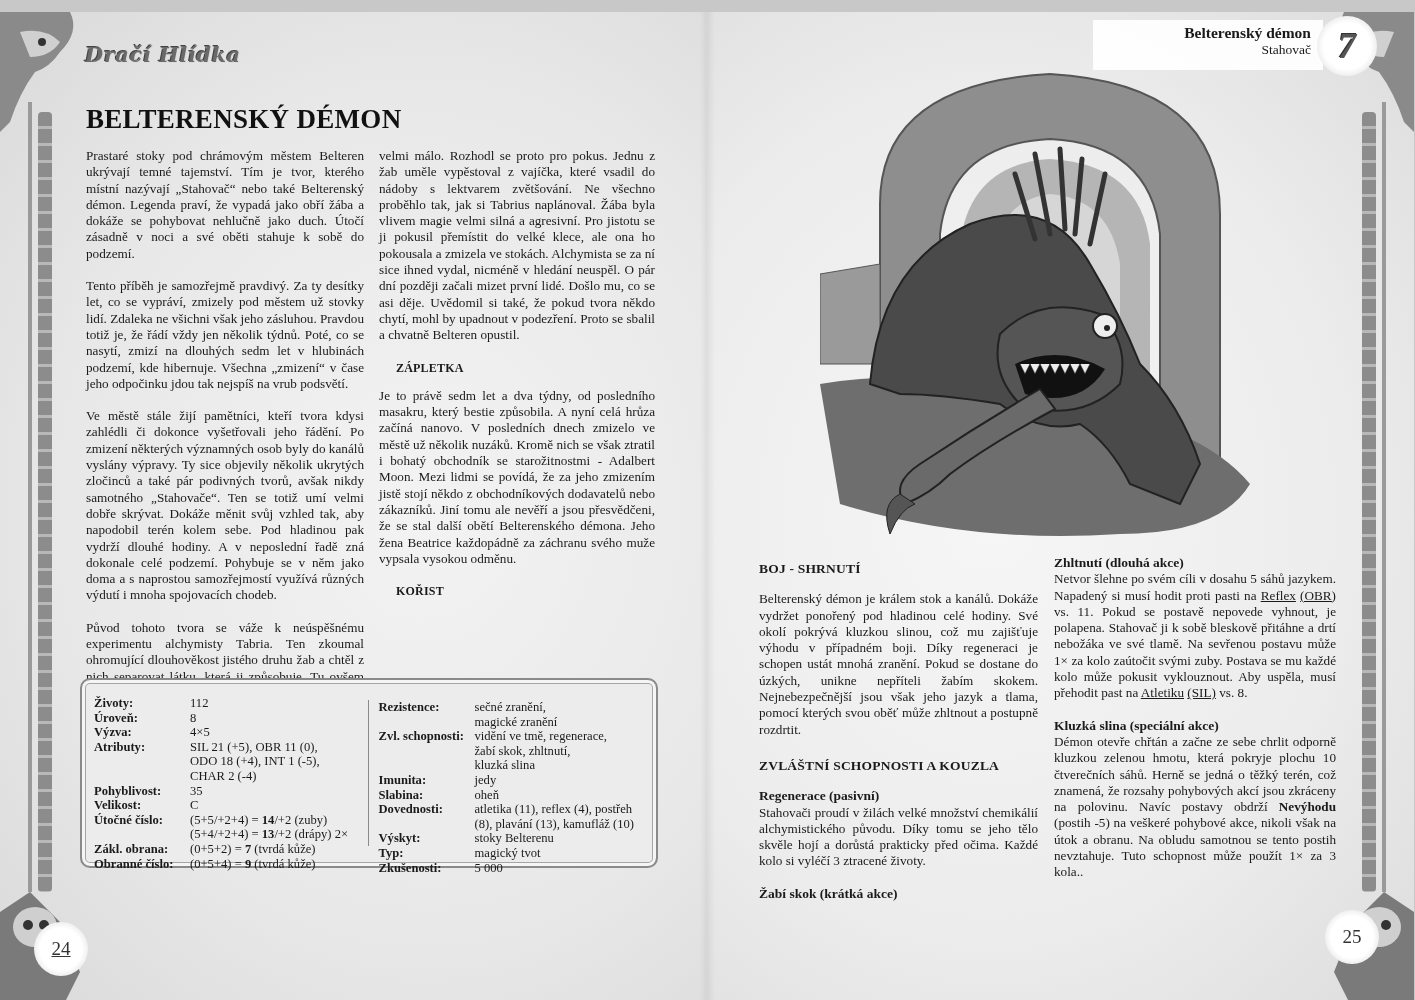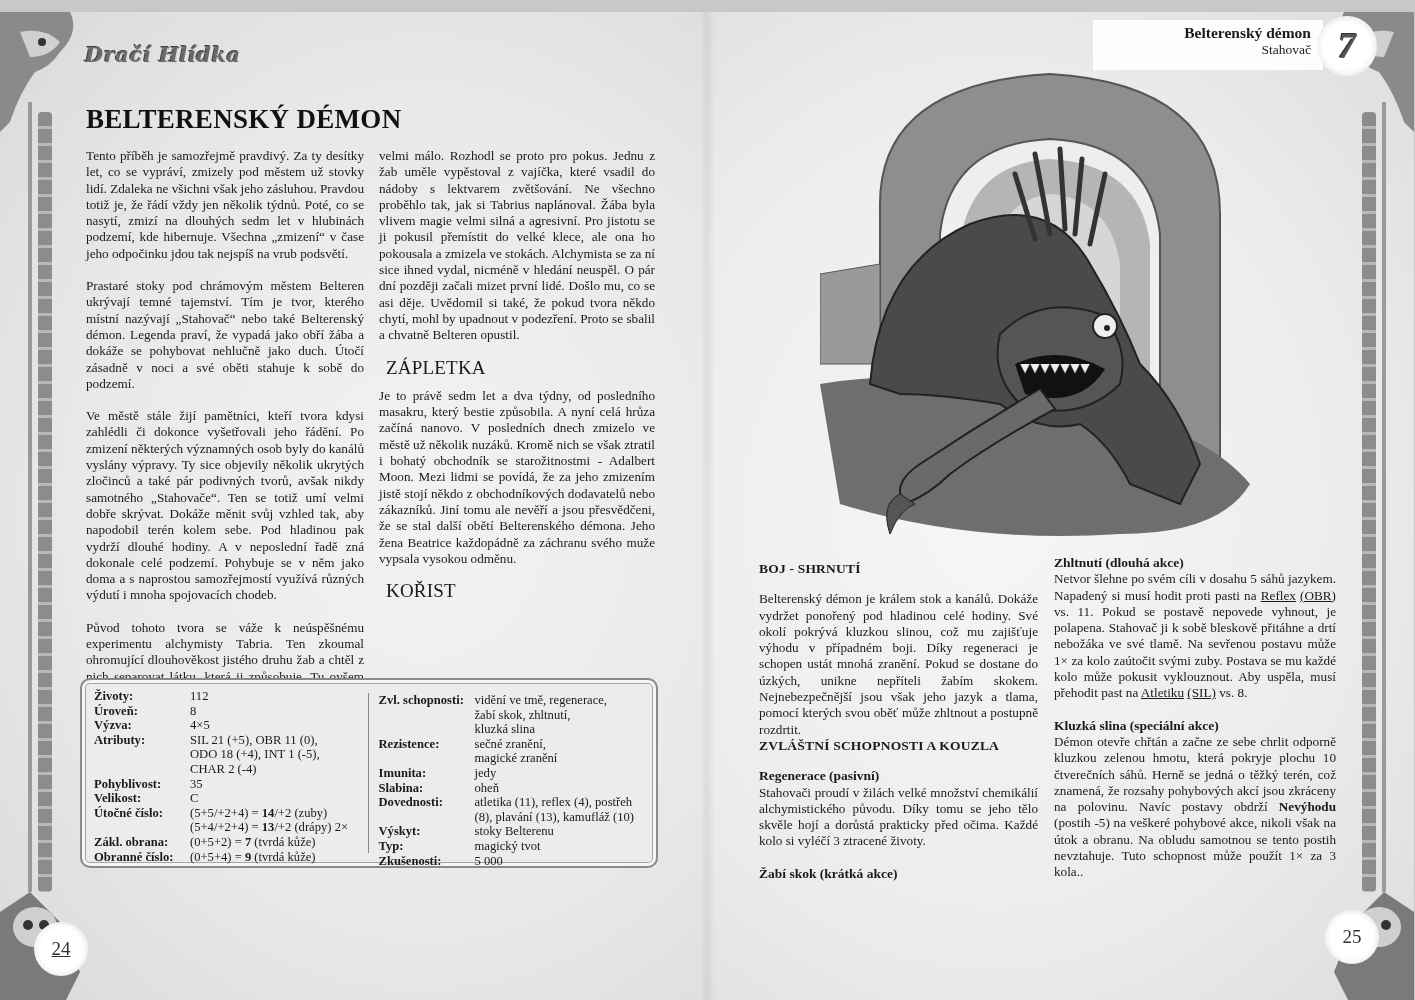--- a/index.html
+++ b/index.html
@@ -37,27 +37,27 @@
   .page-num { position: absolute; width: 54px; height: 54px; border-radius: 50%;
     background: radial-gradient(circle, #ffffff 55%, #e6e6e6 80%, #bcbcbc 100%);
     display: flex; align-items: center; justify-content: center; font-size: 19px; color: #333; }
   .page-num.left { left: 34px; bottom: 36px; text-decoration: underline; }
   .page-num.right { right: 34px; bottom: 36px; }
 
   h1.title { position: absolute; left: 86px; top: 92px; font-size: 27px; font-weight: bold; letter-spacing: 0.3px; color: #111; }
 
   .col { position: absolute; font-size: 13.2px; line-height: 16.3px; text-align: justify; hyphens: auto; }
   .col p { margin-bottom: 16px; }
-  .col h3 { font-size: 19px; font-weight: normal; margin: 4px 0 12px 7px; letter-spacing: 0.2px; }
+  .col h3 { font-size: 12px; font-weight: bold; margin: 4px 0 12px 17px; letter-spacing: 0.2px; }
   .col1 { left: 86px; top: 136px; width: 278px; }
   .col2 { left: 379px; top: 136px; width: 276px; }
 
   .statbox { position: absolute; left: 80px; top: 666px; width: 578px; height: 190px;
     border: 2px solid #8a8a8a; border-radius: 10px; background: #ececec;
-    box-shadow: inset 0 0 0 3px #f5f5f5, inset 0 0 0 4px #a5a5a5; padding: 9px 12px;
+    box-shadow: inset 0 0 0 3px #f5f5f5, inset 0 0 0 4px #a5a5a5; padding: 16px 12px;
     display: flex; font-size: 12.6px; line-height: 14.6px; }
   .stat-col { flex: 1; }
   .stat-col.l { padding-right: 8px; }
   .stat-col.r { padding-left: 10px; border-left: 1px solid #8a8a8a; margin: 4px 0; }
   .stat-row { display: flex; }
   .stat-row .k { font-weight: bold; flex-shrink: 0; }
   .stat-col.l .k { width: 96px; }
   .stat-col.r .k { width: 96px; }
   .stat-row .v { flex: 1; }
   .it { }
@@ -70,21 +70,21 @@
   .rheader .sub { font-size: 13.5px; }
   .chapter-badge { position: absolute; right: 38px; top: 16px; width: 60px; height: 60px; border-radius: 50%;
     background: radial-gradient(circle, #ffffff 55%, #e6e6e6 80%, #bdbdbd 100%);
     display: flex; align-items: center; justify-content: center; font-size: 36px; font-weight: bold; font-style: italic; color: #555;
     text-shadow: 1px 1px 0 #fff, -1px -1px 0 #333; }
 
   .illustration { position: absolute; left: 820px; top: 64px; width: 470px; height: 490px; }
   .illustration svg { width: 100%; height: 100%; }
 
   .rcol { position: absolute; font-size: 13.2px; line-height: 16.3px; text-align: justify; }
-  .rcol p { margin-bottom: 0; }
+  .rcol p { margin-bottom: 20px; }
   .rcol h3 { font-size: 13.5px; font-weight: bold; margin-bottom: 14px; letter-spacing: 0.2px; }
   .rcol h4 { font-size: 13.5px; font-weight: bold; }
   .rcol h4 .it { font-weight: bold; }
   .rcol .ability { margin-bottom: 16px; }
   .rcol1 { left: 759px; top: 561px; width: 279px; }
   .rcol2 { left: 1054px; top: 555px; width: 282px; }
   .u { text-decoration: underline; }
 </style>
 </head>
 <body>
@@ -110,22 +110,22 @@
           <circle cx="28" cy="33" r="5" fill="#333"></circle>
           <circle cx="44" cy="33" r="5" fill="#333"></circle>
         </svg>
     </div>
     <div class="logo">Dračí Hlídka</div>
     <div class="page-num left">24</div>
 
     <h1 class="title">BELTERENSKÝ DÉMON</h1>
 
     <div class="col col1">
+      <p>Prastaré stoky pod chrámovým městem Belteren ukrývají temné tajemství. Tím je tvor, kterého místní nazývají „Stahovač“ nebo také Belterenský démon. Legenda praví, že vypadá jako obří žába a dokáže se pohybovat nehlučně jako duch. Útočí zásadně v noci a své oběti stahuje k sobě do podzemí.</p>
       <p>Tento příběh je samozřejmě pravdivý. Za ty desítky let, co se vypráví, zmizely pod městem už stovky lidí. Zdaleka ne všichni však jeho zásluhou. Pravdou totiž je, že řádí vždy jen několik týdnů. Poté, co se nasytí, zmizí na dlouhých sedm let v hlubinách podzemí, kde hibernuje. Všechna „zmizení“ v čase jeho odpočinku jdou tak nejspíš na vrub podsvětí.</p>
-      <p>Prastaré stoky pod chrámovým městem Belteren ukrývají temné tajemství. Tím je tvor, kterého místní nazývají „Stahovač“ nebo také Belterenský démon. Legenda praví, že vypadá jako obří žába a dokáže se pohybovat nehlučně jako duch. Útočí zásadně v noci a své oběti stahuje k sobě do podzemí.</p>
       <p>Ve městě stále žijí pamětníci, kteří tvora kdysi zahlédli či dokonce vyšetřovali jeho řádění. Po zmizení některých významných osob byly do kanálů vyslány výpravy. Ty sice objevily několik ukrytých zločinců a také pár podivných tvorů, avšak nikdy samotného „Stahovače“. Ten se totiž umí velmi dobře skrývat. Dokáže měnit svůj vzhled tak, aby napodobil terén kolem sebe. Pod hladinou pak vydrží dlouhé hodiny. A v neposlední řadě zná dokonale celé podzemí. Pohybuje se v něm jako doma a s naprostou samozřejmostí využívá různých výdutí i mnoha spojovacích chodeb.</p>
       <p>Původ tohoto tvora se váže k neúspěšnému experimentu alchymisty Tabria. Ten zkoumal ohromující dlouhověkost jistého druhu žab a chtěl z nich separovat látku, která ji způsobuje. Tu ovšem nebylo možno efektivně využít, neboť jí žáby obsahovaly</p>
     </div>
 
     <div class="col col2">
       <p>velmi málo. Rozhodl se proto pro pokus. Jednu z žab uměle vypěstoval z vajíčka, které vsadil do nádoby s lektvarem zvětšování. Ne všechno proběhlo tak, jak si Tabrius naplánoval. Žába byla vlivem magie velmi silná a agresivní. Pro jistotu se ji pokusil přemístit do velké klece, ale ona ho pokousala a zmizela ve stokách. Alchymista se za ní sice ihned vydal, nicméně v hledání neuspěl. O pár dní později začali mizet první lidé. Došlo mu, co se asi děje. Uvědomil si také, že pokud tvora někdo chytí, mohl by upadnout v podezření. Proto se sbalil a chvatně Belteren opustil.</p>
       <h3>ZÁPLETKA</h3>
       <p>Je to právě sedm let a dva týdny, od posledního masakru, který bestie způsobila. A nyní celá hrůza začíná nanovo. V posledních dnech zmizelo ve městě už několik nuzáků. Kromě nich se však ztratil i bohatý obchodník se starožitnostmi - Adalbert Moon. Mezi lidmi se povídá, že za jeho zmizením jistě stojí někdo z obchodníkových dodavatelů nebo zákazníků. Jiní tomu ale nevěří a jsou přesvědčeni, že se stal další obětí Belterenského démona. Jeho žena Beatrice každopádně za záchranu svého muže vypsala vysokou odměnu.</p>
       <h3>KOŘIST</h3>
     </div>
@@ -175,32 +175,32 @@
           </div>
           <div class="stat-row">
             <div class="k">Obranné číslo:</div>
             <div class="v">
               <div><span class="it">(0+5+4) = </span><span class="b">9</span><span> </span><span class="it">(tvrdá kůže)</span></div>
             </div>
           </div>
         </div>
       <div class="stat-col r" id="stat-right">
           <div class="stat-row">
+            <div class="k">Rezistence:</div>
+            <div class="v">
+              <div><span>sečné zranění,</span></div>
+              <div><span>magické zranění</span></div>
+            </div>
+          </div>
+          <div class="stat-row">
             <div class="k">Zvl. schopnosti:</div>
             <div class="v">
               <div><span>vidění ve tmě, regenerace,</span></div>
               <div><span>žabí skok, zhltnutí,</span></div>
               <div><span>kluzká slina</span></div>
-            </div>
-          </div>
-          <div class="stat-row">
-            <div class="k">Rezistence:</div>
-            <div class="v">
-              <div><span>sečné zranění,</span></div>
-              <div><span>magické zranění</span></div>
             </div>
           </div>
           <div class="stat-row">
             <div class="k">Imunita:</div>
             <div class="v">jedy</div>
           </div>
           <div class="stat-row">
             <div class="k">Slabina:</div>
             <div class="v">oheň</div>
           </div>

